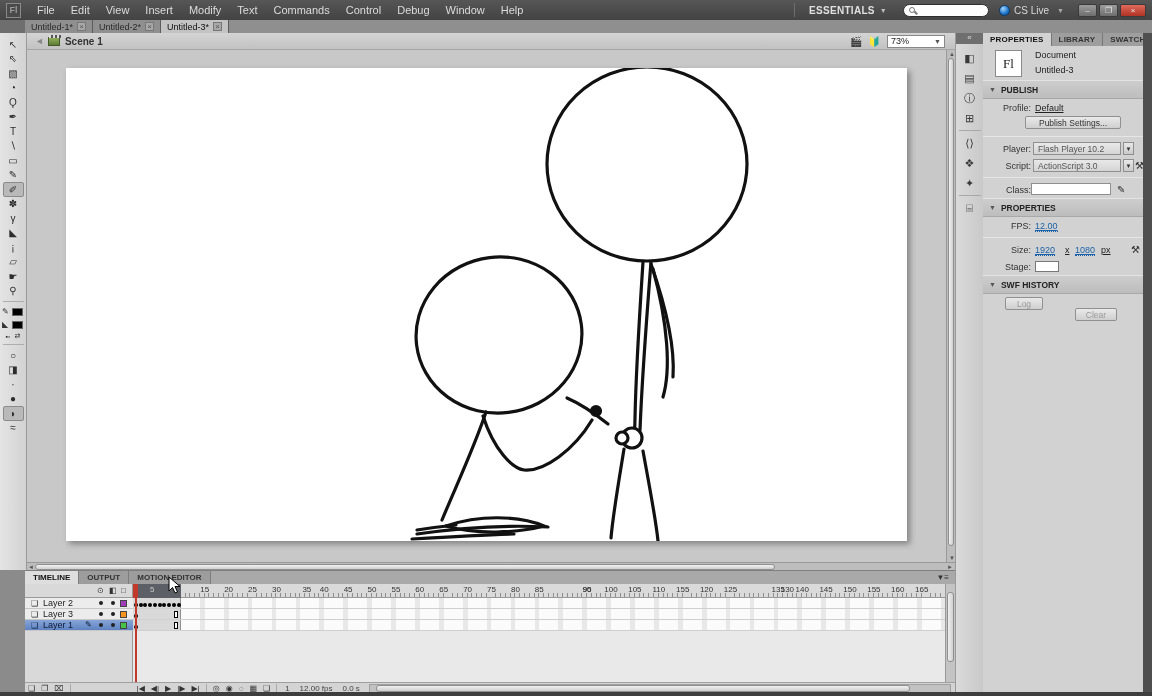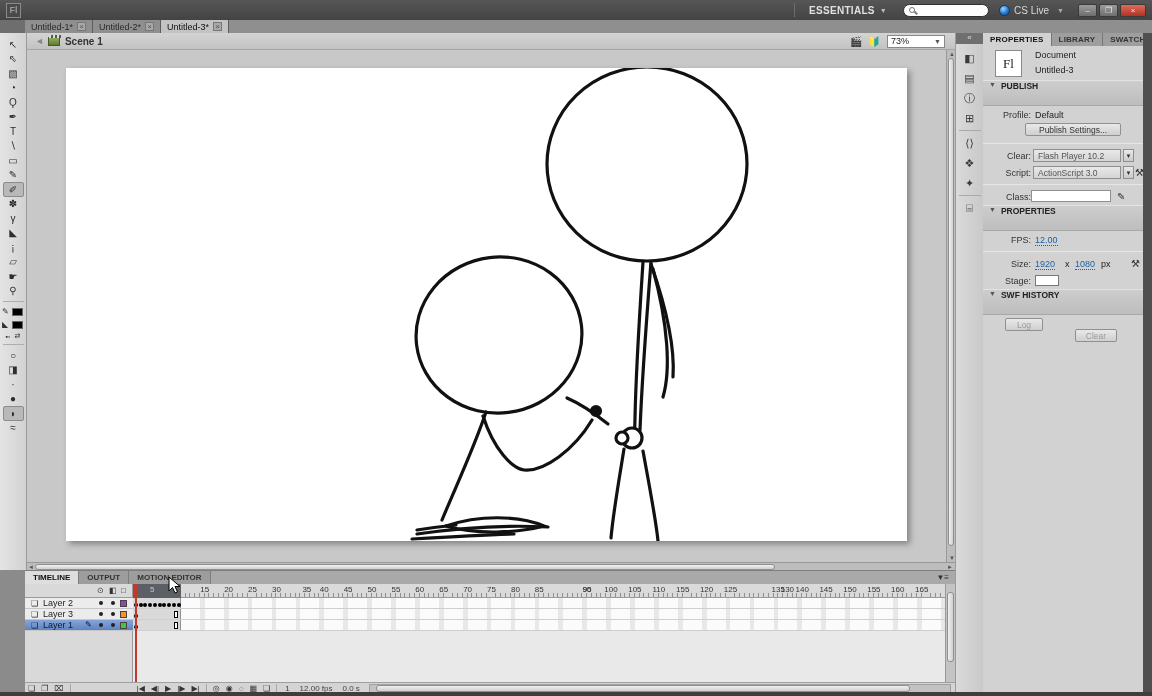--- a/index.html
+++ b/index.html
@@ -67,25 +67,25 @@
   #dock { left:955px; top:33px; width:28px; height:659px; background:linear-gradient(90deg,#dadada,#c9c9c9); border-left:1px solid #9a9a9a; display:flex; flex-direction:column; align-items:center; }
   #dock-header { width:100%; height:11px; background:#6f6f6f; color:#ddd; font-size:8px; text-align:center; line-height:10px; margin-bottom:4px; }
   .dock-icon { width:22px; height:20px; display:flex; align-items:center; justify-content:center; font-size:11px; color:#3a3a3a; }
   .dock-sep { width:22px; height:1px; background:#a8a8a8; margin:2px 0; }
 
   
   #props { left:983px; top:33px; width:160px; height:659px; background:#d2d2d2; font-size:9px; }
   #props-tabbar { height:13px; background:#8e8e8e; display:flex; align-items:flex-end; }
   .panel-tab { font-size:8px; font-weight:bold; color:#333; padding:2px 7px; letter-spacing:.2px; background:#9e9e9e; border-right:1px solid #777; height:13px; line-height:10px; }
   .panel-tab.active { background:#d2d2d2; color:#111; }
-  .sec-header { height:26px; background:linear-gradient(#cdcdcd,#bdbdbd); border-top:1px solid #e3e3e3; border-bottom:1px solid #a8a8a8; font-weight:bold; font-size:8.5px; color:#222; display:flex; align-items:flex-start; gap:5px; padding-left:6px; }
+  .sec-header { height:19px; background:linear-gradient(#cdcdcd,#bdbdbd); border-top:1px solid #e3e3e3; border-bottom:1px solid #a8a8a8; font-weight:bold; font-size:8.5px; color:#222; display:flex; align-items:center; gap:5px; padding-left:6px; }
   .sec-header .tri { font-size:7px; color:#555; }
   .prow { position:relative; height:17px; }
   .plabel { position:absolute; right:112px; top:4px; width:60px; text-align:right; color:#333; }
-  .pvalue { position:absolute; left:52px; top:4px; color:#222; }
+  .pvalue { position:absolute; left:52px; top:4px; color:#222;text-decoration:underline; }
   .bluelink { color:#1b62a8; border-bottom:1px dotted #1b62a8; }
   .combo { position:absolute; left:50px; top:2px; width:88px; height:13px; background:linear-gradient(#e9e9e9,#d4d4d4); border:1px solid #8f8f8f; font-size:8.5px; color:#555; display:flex; align-items:center; padding-left:4px; }
   .combo-arrow { position:absolute; left:140px; top:2px; width:11px; height:13px; background:linear-gradient(#e9e9e9,#cacaca); border:1px solid #8f8f8f; font-size:6px; text-align:center; line-height:12px; color:#333; }
   .iconbtn { position:absolute; font-size:10px; color:#333; top:3px; }
   .pbtn { background:linear-gradient(#e9e9e9,#cfcfcf); border:1px solid #909090; border-radius:2px; font-size:8.5px; color:#333; text-align:center; }
   .pbtn.disabled { color:#9a9a9a; }
   .pdivider { height:1px; background:#b0b0b0; border-bottom:1px solid #e6e6e6; margin:3px 0; }
   #class-input { position:absolute; left:48px; top:2px; width:80px; height:12px; background:#fff; border:1px solid #8f8f8f; }
   #stage-swatch { position:absolute; left:52px; top:3px; width:24px; height:11px; background:#fff; border:1px solid #777; }
   #doc-row { position:relative; height:34px; }
@@ -139,20 +139,33 @@
   #bottom-strip { left:0; top:692px; width:1152px; height:4px; background:#3e3e3e; }
 
   
   #cursor { left:168px; top:576px; width:14px; height:20px; z-index:50; }
 </style>
 </head>
 <body>
 
 <div id="menubar" class="abs">
   <div id="app-icon">Fl</div>
+  <div id="menu-items" style="display:flex;">
+      <span class="menu-item">File</span>
+      <span class="menu-item">Edit</span>
+      <span class="menu-item">View</span>
+      <span class="menu-item">Insert</span>
+      <span class="menu-item">Modify</span>
+      <span class="menu-item">Text</span>
+      <span class="menu-item">Commands</span>
+      <span class="menu-item">Control</span>
+      <span class="menu-item">Debug</span>
+      <span class="menu-item">Window</span>
+      <span class="menu-item">Help</span>
+    </div>
   <div id="menubar-right">
     <div id="mb-divider"></div>
     <div id="workspace-switcher">
       <span>ESSENTIALS</span>
       <span class="caret">▼</span>
     </div>
     <div id="search-box">
       <span class="mag"></span>
     </div>
     <div id="cslive">
@@ -379,21 +392,21 @@
 
   <div class="prow">
     <span class="plabel">Profile:</span>
     <span class="pvalue">Default</span>
   </div>
   <div class="prow">
     <button class="pbtn" style="position:absolute;left:42px;top:0;width:96px;height:13px;">Publish Settings...</button>
   </div>
   <div class="pdivider"></div>
   <div class="prow">
-    <span class="plabel">Clear:</span>
+    <span class="plabel">Player:</span>
     <span class="combo">Flash Player 10.2</span>
     <span class="combo-arrow">▼</span>
   </div>
   <div class="prow">
     <span class="plabel">Script:</span>
     <span class="combo">ActionScript 3.0</span>
     <span class="combo-arrow">▼</span>
     <span class="iconbtn" style="left:152px;">⚒</span>
   </div>
   <div class="pdivider"></div>

